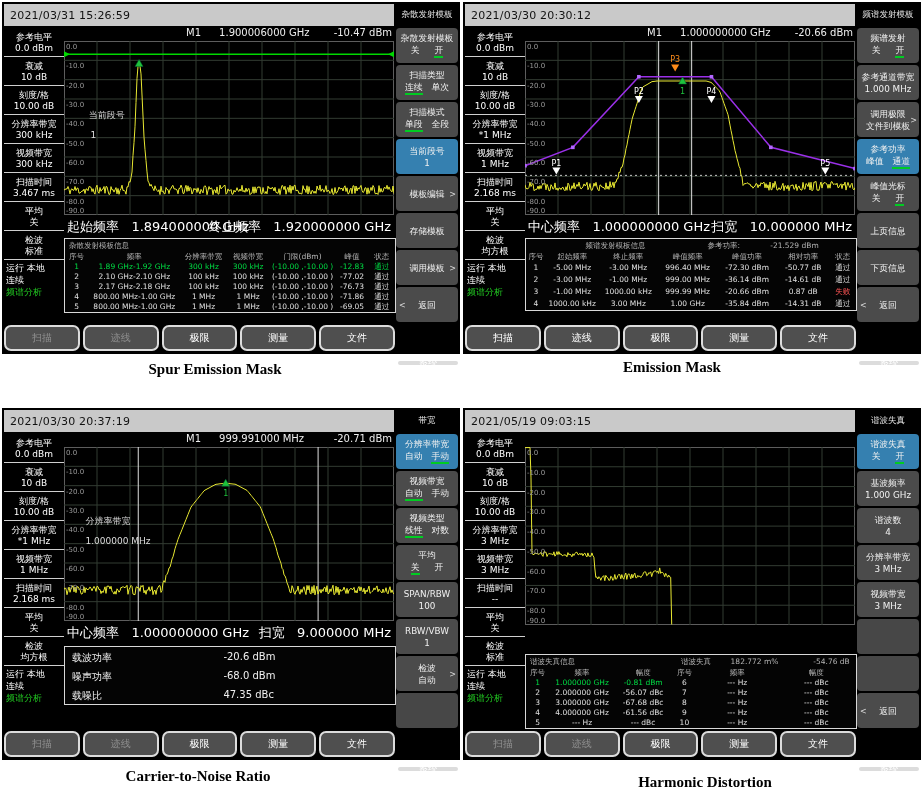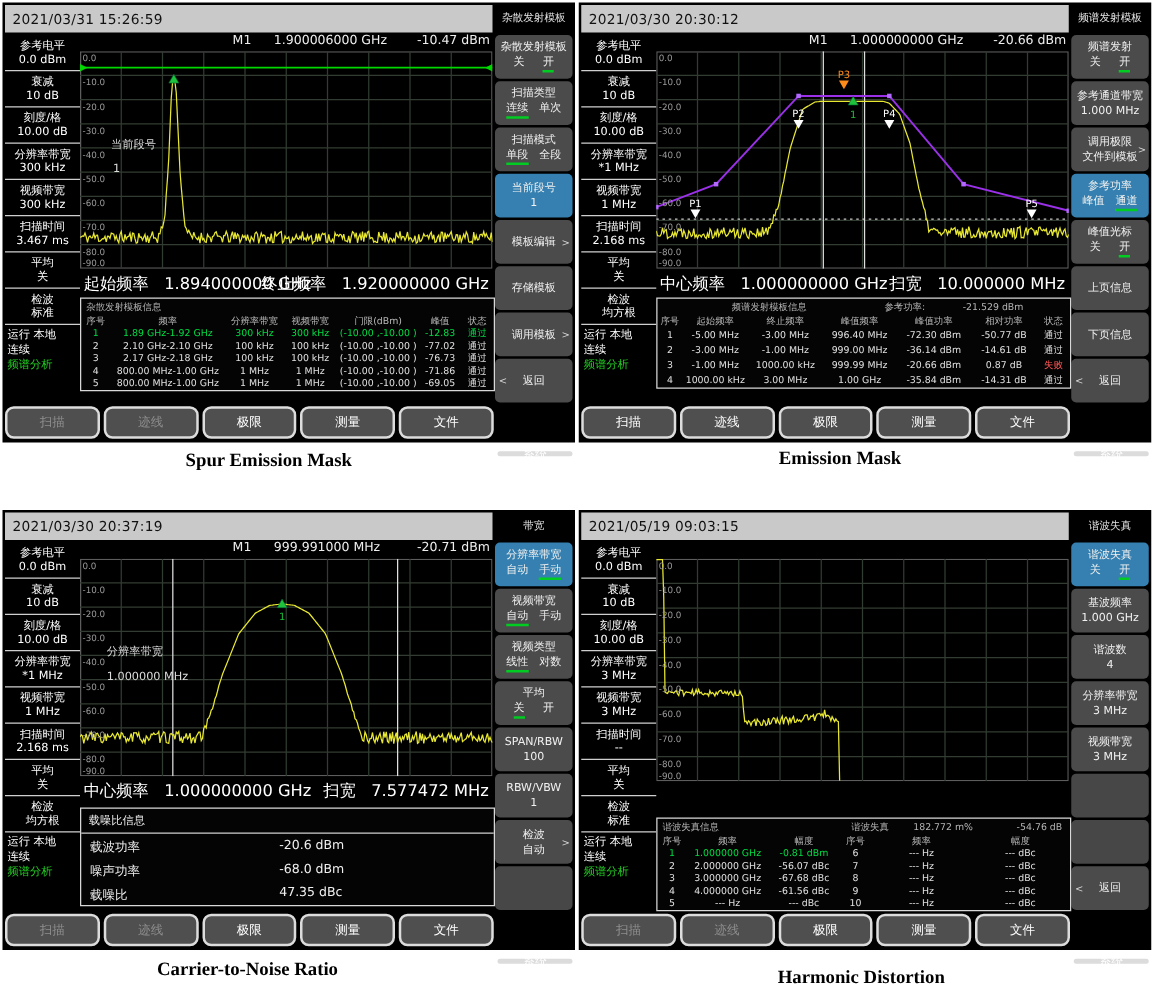--- a/index.html
+++ b/index.html
@@ -596,24 +596,23 @@
       <text x="2" y="104.66666666666667" font-size="7" fill="#9a9a9a">-50.0</text>
       <text x="2" y="124" font-size="7" fill="#9a9a9a">-60.0</text>
       <text x="2" y="143.33333333333334" font-size="7" fill="#9a9a9a">-70.0</text>
       <text x="2" y="162.66666666666666" font-size="7" fill="#9a9a9a">-80.0</text>
       <text x="2" y="172" font-size="7" fill="#9a9a9a">-90.0</text>
       <text x="21.45" y="77.33333333333333" font-size="9" fill="#dcdcdc">分辨率带宽</text>
       <text x="21.45" y="96.66666666666667" font-size="9" fill="#dcdcdc">1.000000 MHz</text>
     </svg>
     <div class="freqline">
       <span class="fl">中心频率   1.000000000 GHz</span>
-      <span class="fr">扫宽   7.577472 MHz</span>
+      <span class="fr">扫宽   9.000000 MHz</span>
     </div>
     <div class="kvtable" style="top: 238px;">
-      <div class="kv-title">载噪比信息</div>
       <div class="kv-row">
         <span class="k">载波功率</span>
         <span class="v">-20.6 dBm</span>
       </div>
       <div class="kv-row">
         <span class="k">噪声功率</span>
         <span class="v">-68.0 dBm</span>
       </div>
       <div class="kv-row">
         <span class="k">载噪比</span>
@@ -797,13 +796,13 @@
       <div class="bb">极限</div>
       <div class="bb">测量</div>
       <div class="bb">文件</div>
       <div class="bb sys">系统</div>
     </div>
   </div>
 
 <div class="caption" style="left:215px;top:361px">Spur Emission Mask</div>
 <div class="caption" style="left:672px;top:359px">Emission Mask</div>
 <div class="caption" style="left:198px;top:768px">Carrier-to-Noise Ratio</div>
-<div class="caption" style="left:689px;top:774px">Harmonic Distortion</div>
+<div class="caption" style="left:705px;top:774px">Harmonic Distortion</div>
 
 </body></html>

